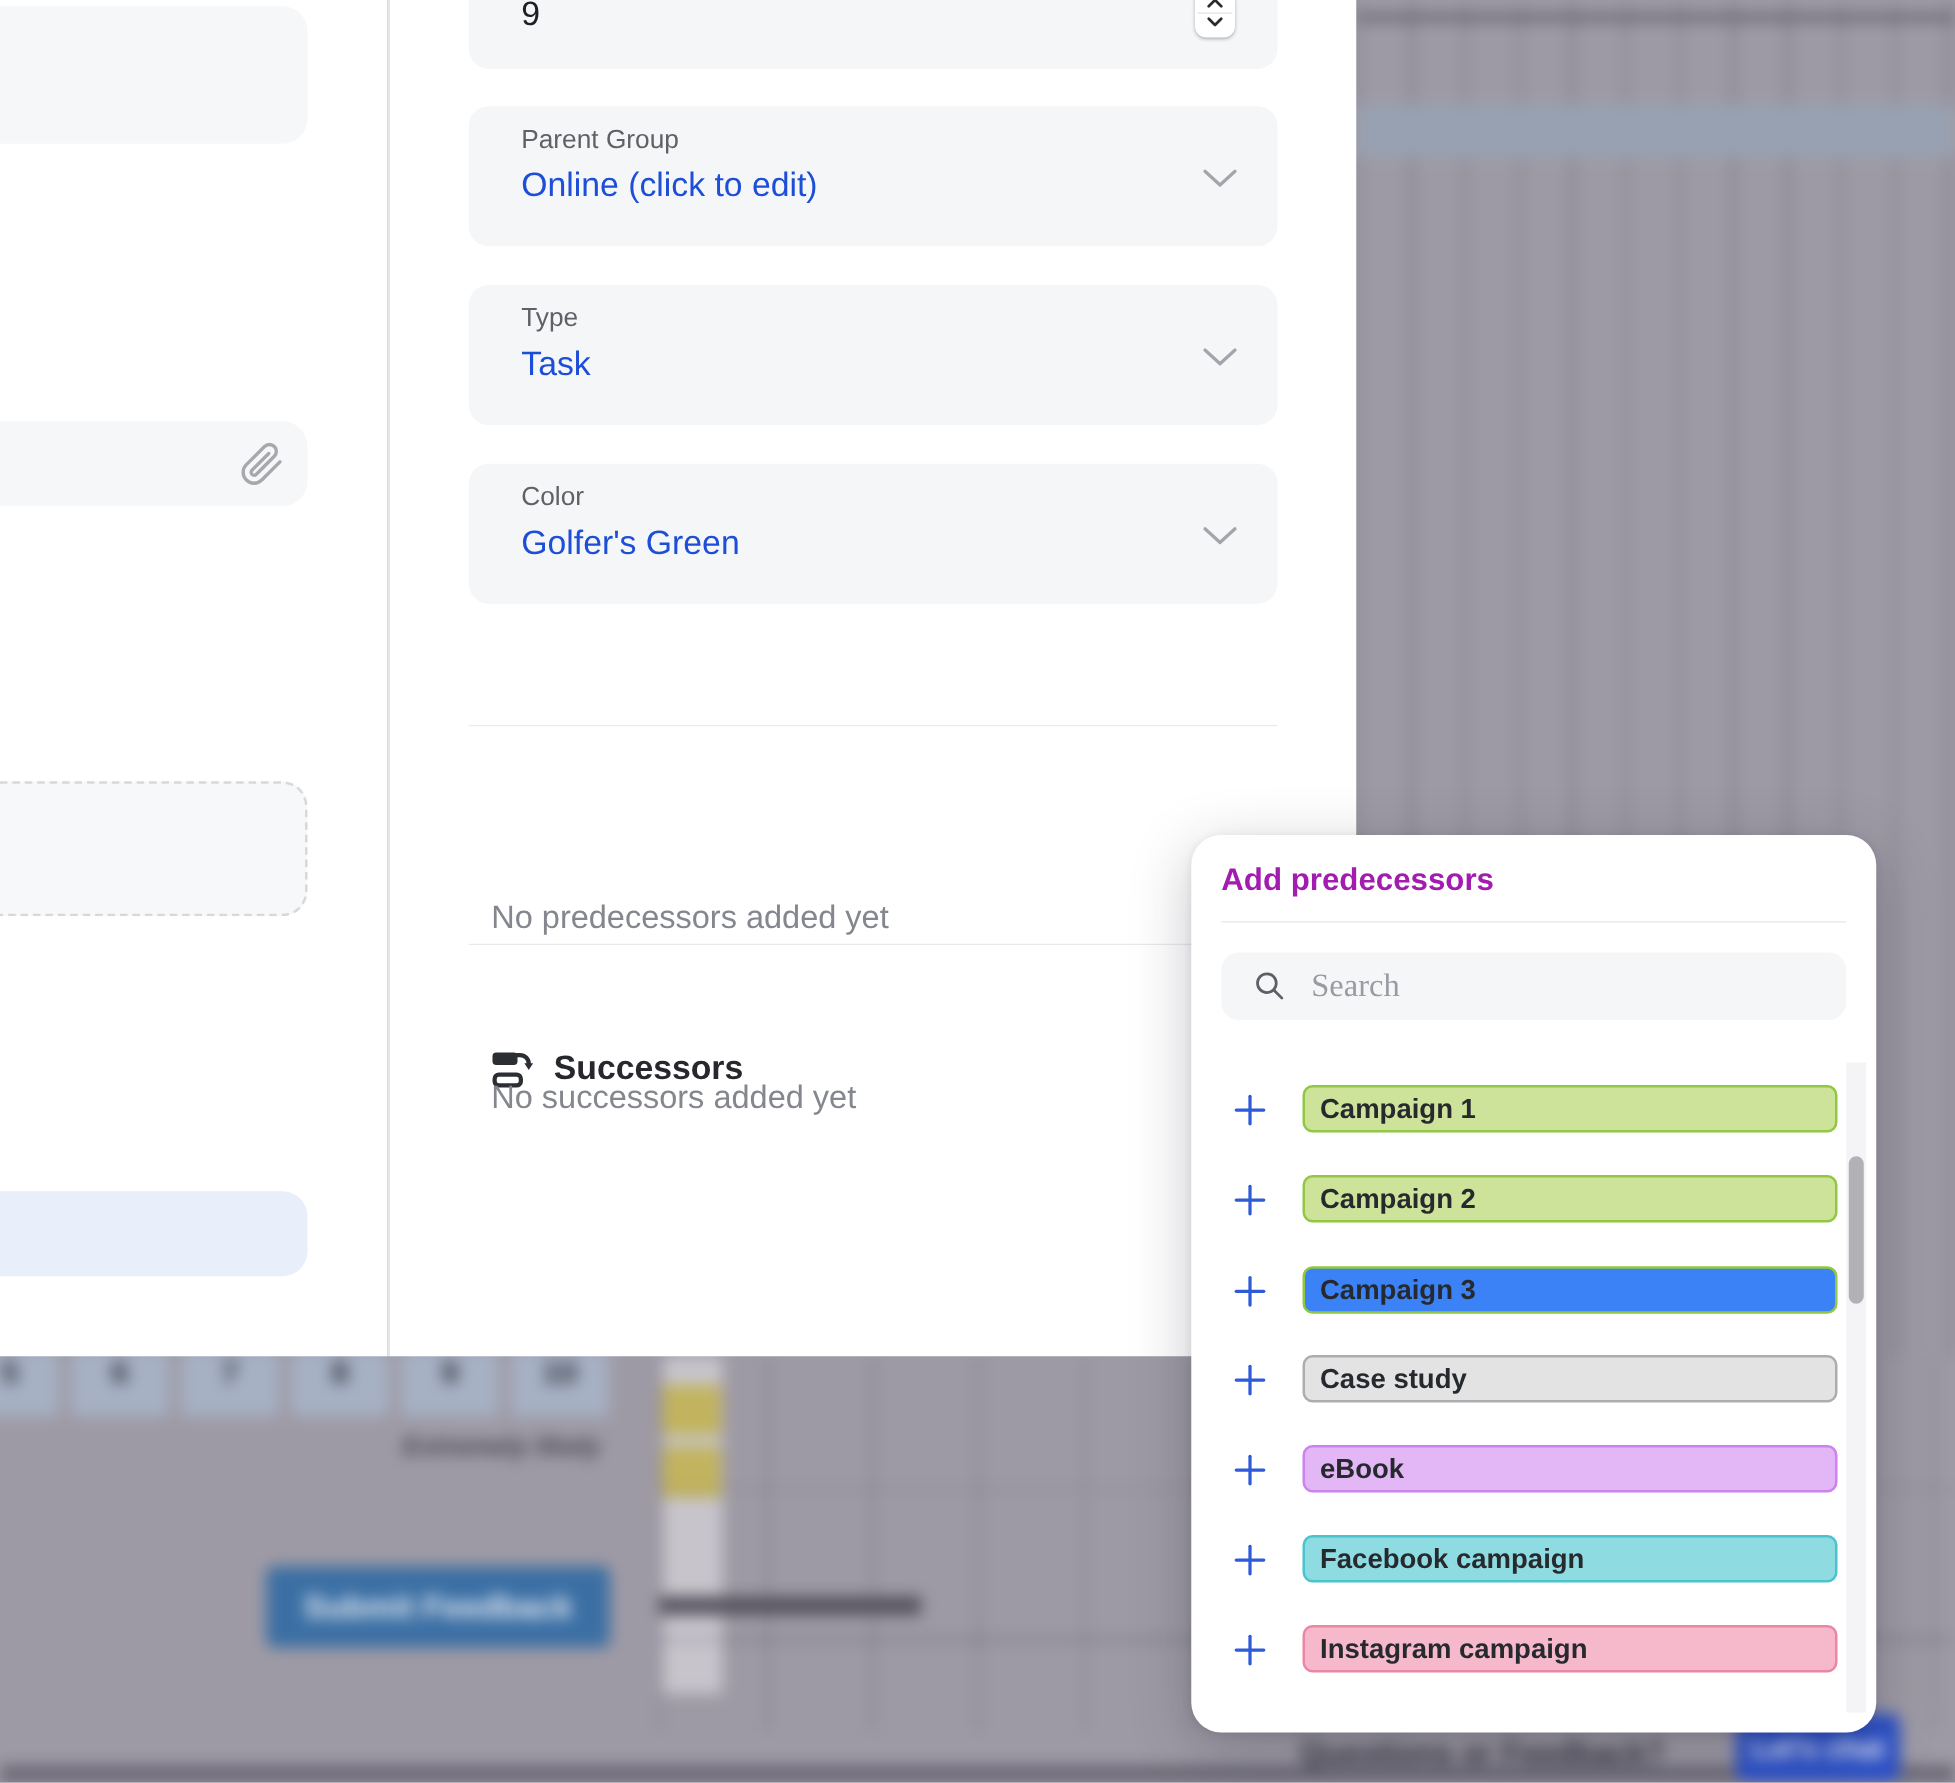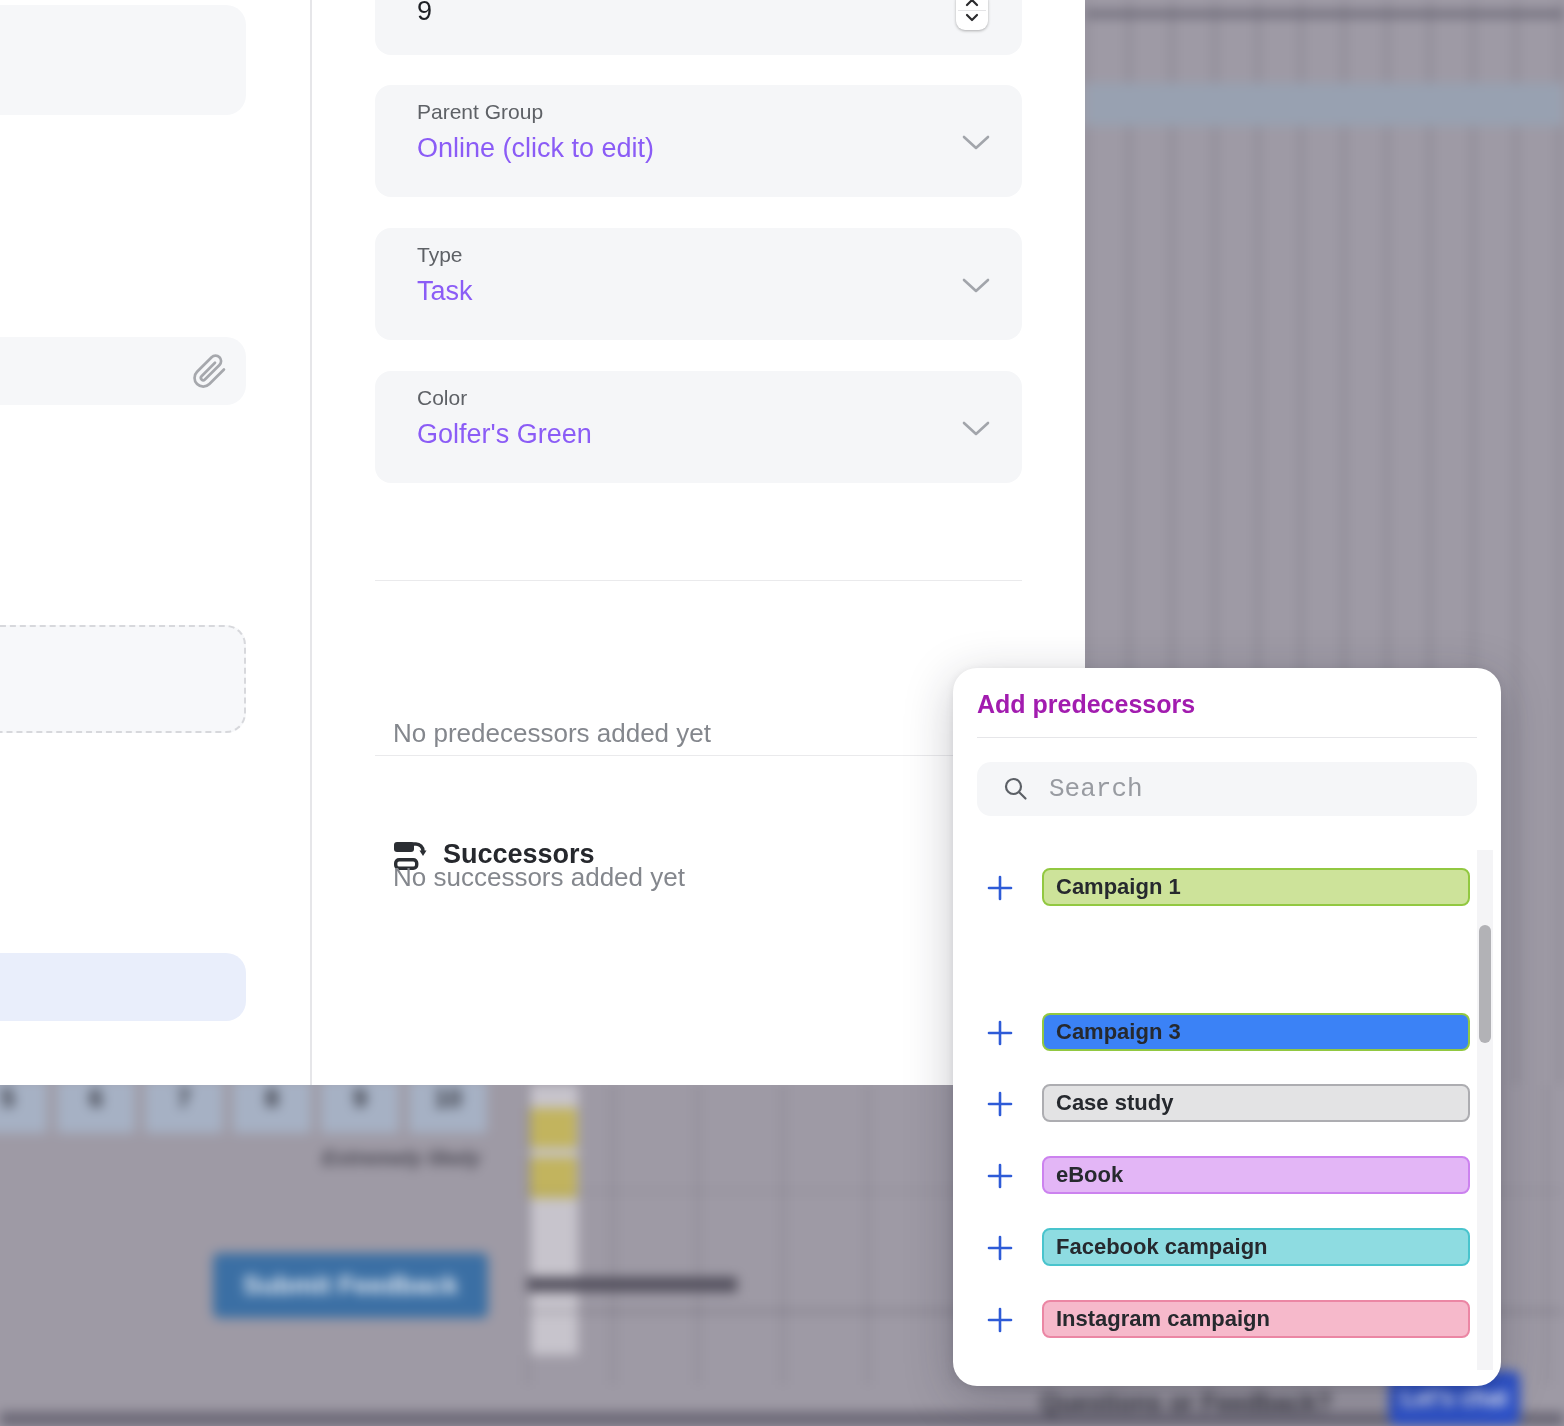--- a/index.html
+++ b/index.html
@@ -42,21 +42,21 @@
   .rb-attach { top:337px; height:68px; }
   .paperclip { position:absolute; right:18px; top:15px; }
   .rb-dashed { top:625px; height:108px; background:#f7f8fa; border:2px dashed #d7d8dc; }
   .rb-blue { top:953px; height:68px; background:#e9eefb; }
   .v-divider { position:absolute; left:310px; top:0; width:2px; height:1085px; background:#e6e6e9; }
 
   
   .main-panel { position:absolute; left:312px; top:0; width:773px; height:1085px; background:#fff; }
   .field { position:absolute; left:63px; width:647px; height:112px; background:#f5f6f8; border-radius:16px; }
   .field-label { position:absolute; left:42px; top:15px; font-size:21px; color:#5e6166; }
-  .field-value { position:absolute; left:42px; top:48px; font-size:27px; color:#8b5cf6; }
+  .field-value { position:absolute; left:42px; top:48px; font-size:27px; color:#1d4ed8; }
   .chevron { position:absolute; right:32px; top:50px; }
   .f-num { top:-60px; height:115px; }
   .num-input { position:absolute; left:42px; top:56px; width:190px; font-size:27px; color:#1d1f24;
                background:transparent; border:none; outline:none; font-family:inherit; }
   .stepper { position:absolute; right:34px; top:52px; width:32px; height:38px; background:#fff;
              border-radius:9px; box-shadow:0 1px 3px rgba(0,0,0,.3); }
   .stepper svg { position:absolute; left:8px; }
   .stepper .up { top:5px; } .stepper .dn { top:21px; }
   .stepper .mid { position:absolute; left:2px; top:18px; width:28px; height:1px; background:#e4e4e6; }
   .f-parent { top:85px; } .f-type { top:228px; } .f-color { top:371px; }
@@ -74,21 +74,21 @@
 
   
   .popup { position:absolute; left:953px; top:668px; width:548px; height:718px; background:#fff;
            border-radius:24px; box-shadow:0 12px 48px rgba(30,30,50,.25), 0 2px 8px rgba(0,0,0,.08); }
   .popup-title { position:absolute; left:24px; top:22px; font-size:25px; font-weight:bold; color:#a21caf; }
   .popup-divider { position:absolute; left:24px; top:69px; width:500px; height:1px; background:#e6e6e9; }
   .search-box { position:absolute; left:24px; top:94px; width:500px; height:54px; background:#f5f6f8;
                 border-radius:14px; }
   .search-icon { position:absolute; left:26px; top:14px; }
   .search-input { position:absolute; left:72px; top:10px; width:400px; height:34px; border:none;
-                  background:transparent; outline:none; font-size:26px; color:#33363c; font-family:Liberation Mono, monospace; }
+                  background:transparent; outline:none; font-size:26px; color:#33363c; font-family:Liberation Serif, serif; }
   .search-input::placeholder { color:#989ba1; }
   .list { position:absolute; left:0; top:177px; width:548px; height:529px; }
   .row { position:absolute; left:0; width:548px; height:38px; }
   .plus { position:absolute; left:34px; top:7px; width:26px; height:26px; background:none; border:none;
           cursor:pointer; padding:0; }
   .pill { position:absolute; left:89px; top:0; width:428px; height:38px; border:2px solid;
           border-radius:8px; font-size:22px; font-weight:bold; color:#26292e;
           padding-left:12px; line-height:34px; cursor:pointer; }
   .scroll-track { position:absolute; left:524px; top:182px; width:16px; height:520px; background:#f4f4f6; }
   .scroll-thumb { position:absolute; left:526px; top:257px; width:12px; height:118px; background:#b2b2b6;
@@ -222,20 +222,27 @@
     </div>
 
     <div class="list">
       <div class="row" style="top:23px;">
         <button class="plus"><svg width="26" height="26" viewBox="0 0 26 26" fill="none" stroke="#2e5bd7" stroke-width="2.6" stroke-linecap="round">
               <line x1="13" y1="2" x2="13" y2="24"></line>
               <line x1="2" y1="13" x2="24" y2="13"></line>
             </svg></button>
         <div class="pill" style="background:#cde39a;border-color:#92c841">Campaign 1</div>
       </div>
+      <div class="row" style="top:95px;">
+        <button class="plus"><svg width="26" height="26" viewBox="0 0 26 26" fill="none" stroke="#2e5bd7" stroke-width="2.6" stroke-linecap="round">
+              <line x1="13" y1="2" x2="13" y2="24"></line>
+              <line x1="2" y1="13" x2="24" y2="13"></line>
+            </svg></button>
+        <div class="pill" style="background:#cde39a;border-color:#92c841">Campaign 2</div>
+      </div>
       <div class="row" style="top:168px;">
         <button class="plus"><svg width="26" height="26" viewBox="0 0 26 26" fill="none" stroke="#2e5bd7" stroke-width="2.6" stroke-linecap="round">
               <line x1="13" y1="2" x2="13" y2="24"></line>
               <line x1="2" y1="13" x2="24" y2="13"></line>
             </svg></button>
         <div class="pill" style="background:#3b82f6;border-color:#92c841">Campaign 3</div>
       </div>
       <div class="row" style="top:239px;">
         <button class="plus"><svg width="26" height="26" viewBox="0 0 26 26" fill="none" stroke="#2e5bd7" stroke-width="2.6" stroke-linecap="round">
               <line x1="13" y1="2" x2="13" y2="24"></line>

